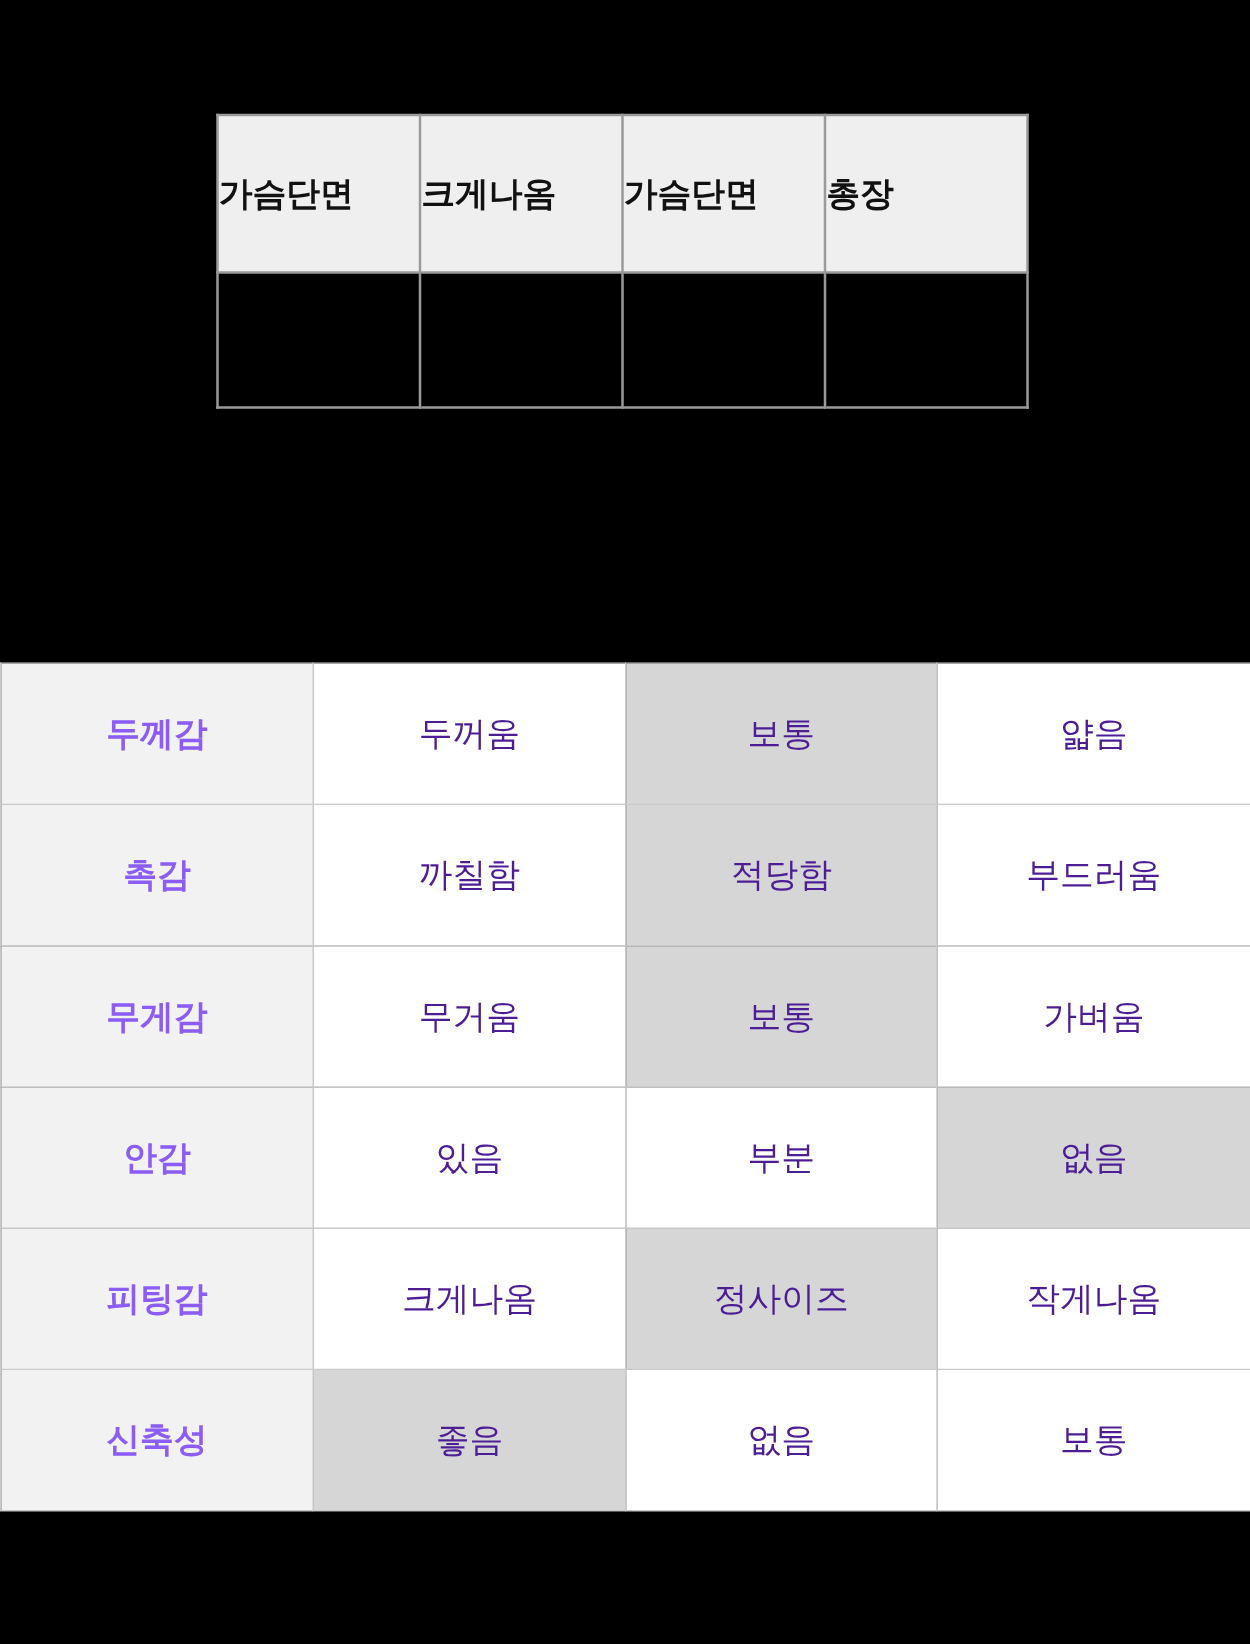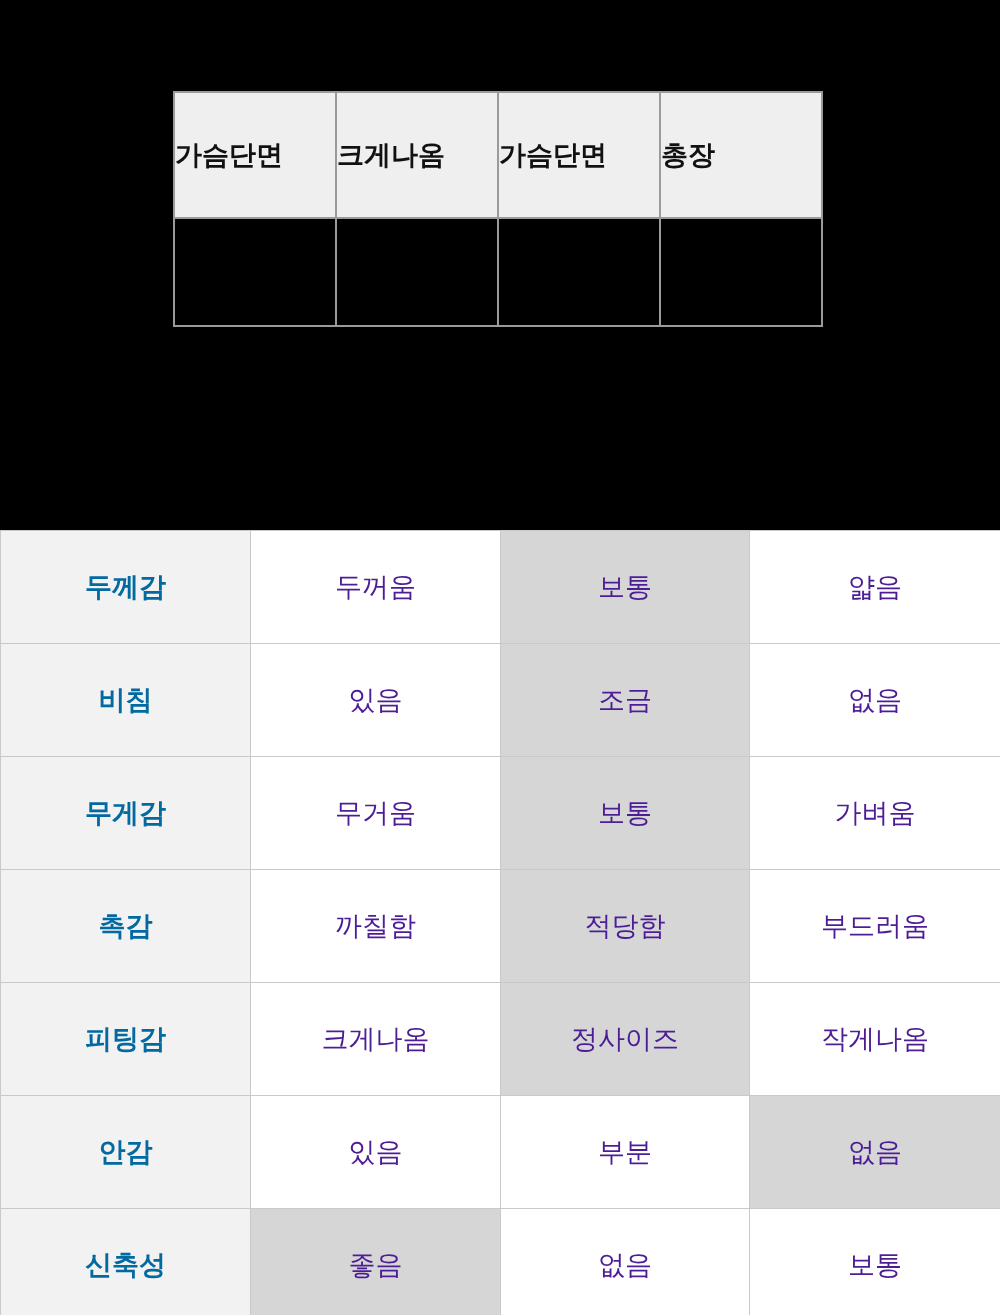--- a/index.html
+++ b/index.html
@@ -70,21 +70,21 @@
     font-size: 27px;
     color: #4c1d95;
     background: #ffffff;
     padding: 0;
   }
   table.attrs td.label {
     background: #f2f2f2;
     font-weight: bold;
     width: 250px;
     font-size: 27px;
-    color: #0369a1;
+    color: #8b5cf6;
   }
   table.attrs td.selected {
     background: #d6d6d6;
   }
   table.attrs col.c1 { width: 250px; }
   table.attrs col.c2 { width: 250px; }
   table.attrs col.c3 { width: 249px; }
   table.attrs col.c4 { width: 251px; }
 </style>
 </head>
@@ -120,48 +120,42 @@
         <col class="c4">
     </colgroup>
     <tbody>
       <tr>
         <td class="label">두께감</td>
         <td>두꺼움</td>
         <td class="selected">보통</td>
         <td>얇음</td>
       </tr>
       <tr>
-        <td class="label">비침</td>
-        <td>있음</td>
-        <td class="selected">조금</td>
-        <td>없음</td>
+        <td class="label">촉감</td>
+        <td>까칠함</td>
+        <td class="selected">적당함</td>
+        <td>부드러움</td>
       </tr>
       <tr>
         <td class="label">무게감</td>
         <td>무거움</td>
         <td class="selected">보통</td>
         <td>가벼움</td>
       </tr>
       <tr>
-        <td class="label">촉감</td>
-        <td>까칠함</td>
-        <td class="selected">적당함</td>
-        <td>부드러움</td>
+        <td class="label">안감</td>
+        <td>있음</td>
+        <td>부분</td>
+        <td class="selected">없음</td>
       </tr>
       <tr>
         <td class="label">피팅감</td>
         <td>크게나옴</td>
         <td class="selected">정사이즈</td>
         <td>작게나옴</td>
-      </tr>
-      <tr>
-        <td class="label">안감</td>
-        <td>있음</td>
-        <td>부분</td>
-        <td class="selected">없음</td>
       </tr>
       <tr>
         <td class="label">신축성</td>
         <td class="selected">좋음</td>
         <td>없음</td>
         <td>보통</td>
       </tr>
     </tbody>
   </table>
 </div>

